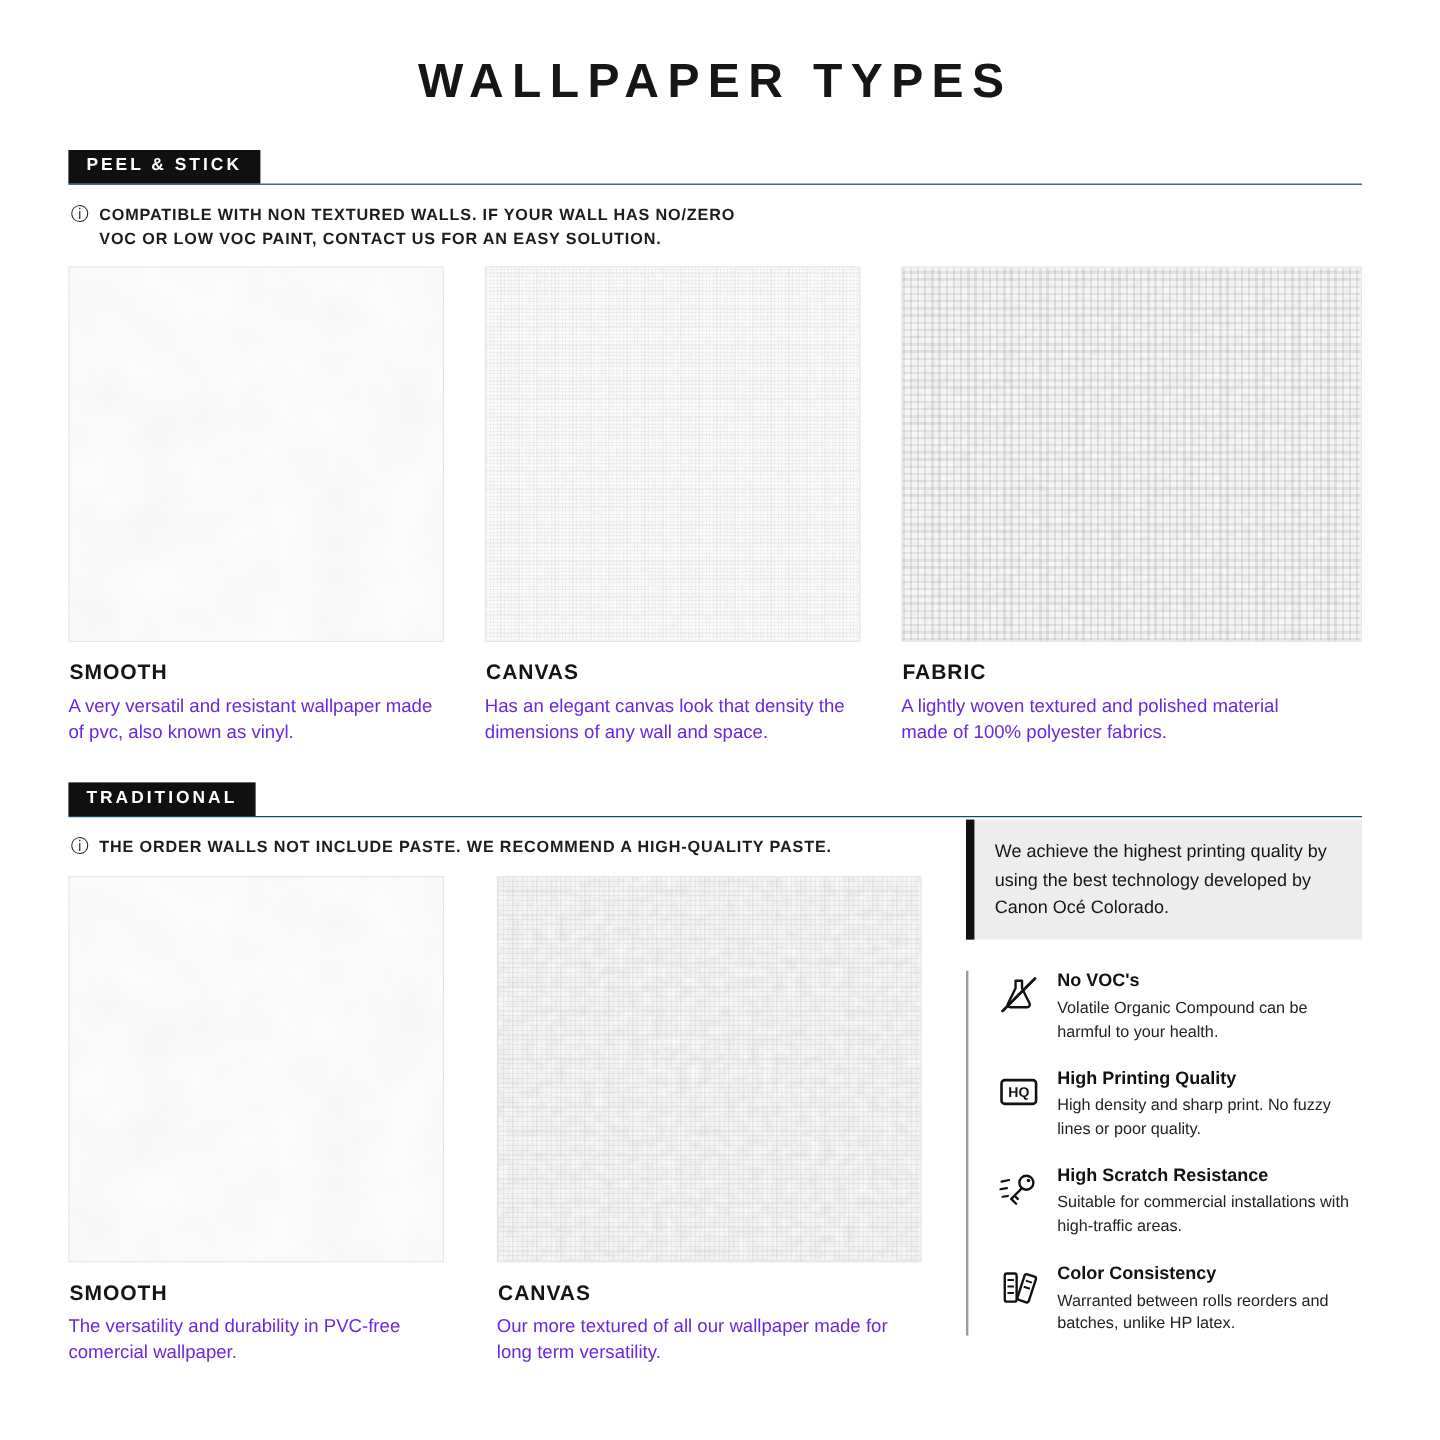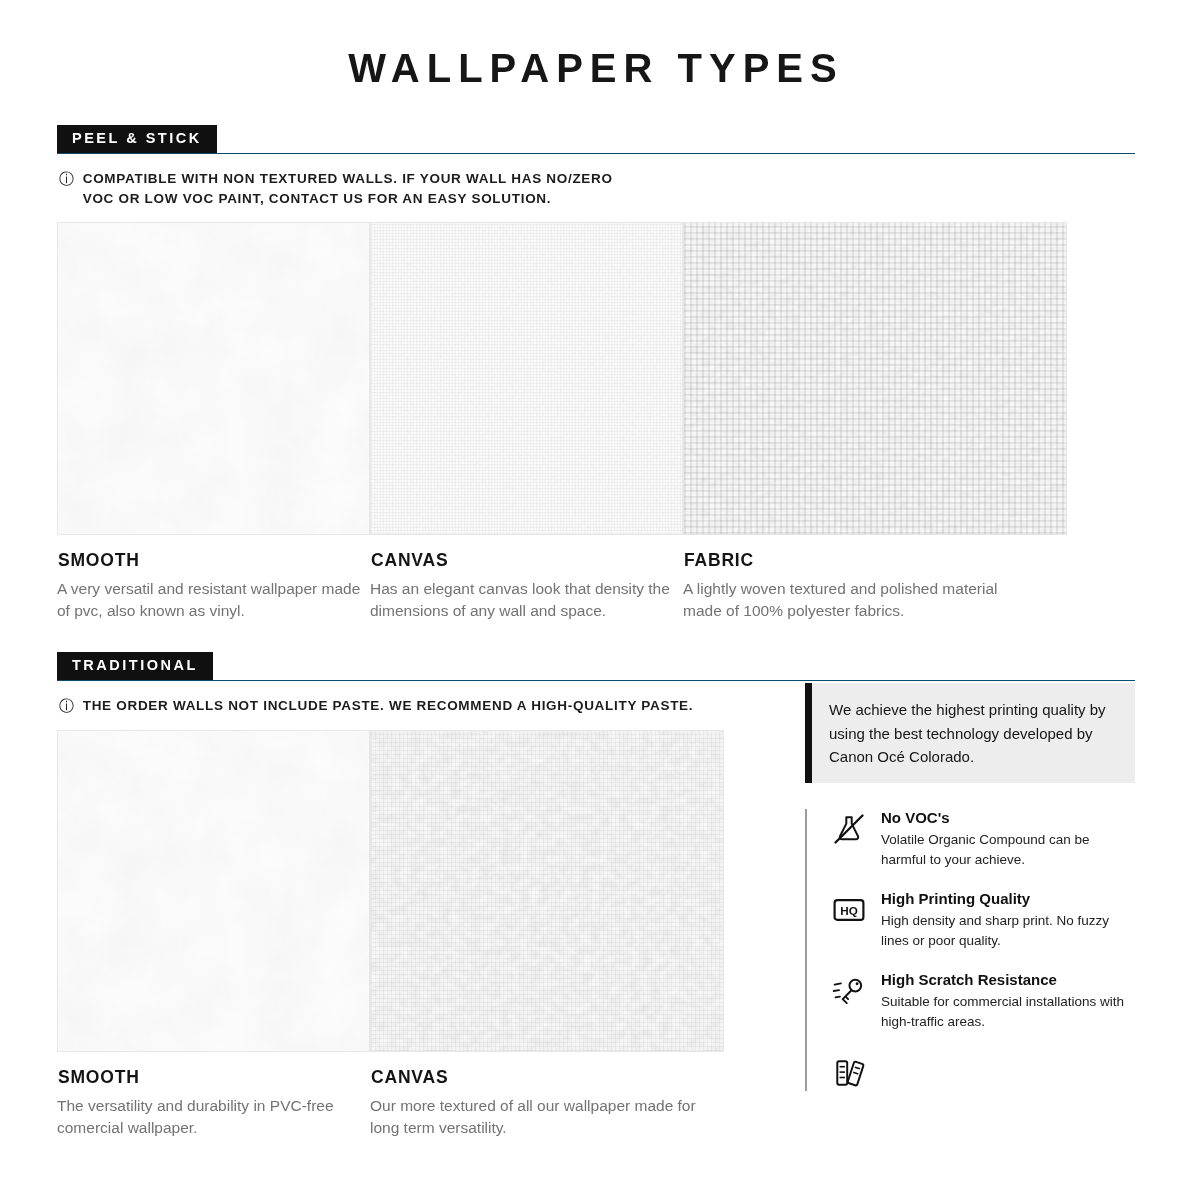--- a/index.html
+++ b/index.html
@@ -48,20 +48,21 @@
     letter-spacing:0.7px;
     color:#1c1c1c;
     line-height:1.5;
   }
   .note .info-glyph { font-size:15px; font-weight:400; line-height:1.35; }
   .note-text-1 { max-width:555px; }
 
   
   .swatch-row {
     display:flex;
+    justify-content:space-between;
     margin-top:10px;
   }
   .col-a { width:313px; }
   .col-b { width:313px; }
   .col-c { width:384px; }
   .col-d { width:313px; }
   .col-e { width:354px; }
 
   .swatch {
     position:relative;
@@ -94,21 +95,21 @@
   .swatch-name {
     margin:15px 0 7px 1px;
     font-size:17.5px;
     font-weight:700;
     letter-spacing:0.8px;
     color:#141414;
   }
   .swatch-desc {
     font-size:15.5px;
     line-height:1.42;
-    color:#737373;
+    color:#6d28d9;
     max-width:330px;
   }
 
   .section-peel { margin-bottom:30px; }
 
   
   .trad-body { display:flex; justify-content:space-between; }
   .trad-left { width:711px; }
   .right-col { width:330px; margin-top:2px; }
 
@@ -289,21 +290,21 @@
 
         <div class="features">
 
           <div class="feature">
             <svg class="feature-icon" viewBox="0 0 40 40">
               <path d="M17 7 h6 v7 l7 14 a2.5 2.5 0 0 1 -2.3 3.5 h-15.4 a2.5 2.5 0 0 1 -2.3 -3.5 l7 -14 z" fill="none" stroke="#111" stroke-width="2.2" stroke-linejoin="round"></path>
               <line x1="5" y1="35" x2="35" y2="5" stroke="#111" stroke-width="2.6" stroke-linecap="round"></line>
             </svg>
             <div>
               <div class="feature-title">No VOC's</div>
-              <div class="feature-desc">Volatile Organic Compound can be harmful to your achieve.</div>
+              <div class="feature-desc">Volatile Organic Compound can be harmful to your health.</div>
             </div>
           </div>
 
           <div class="feature">
             <svg class="feature-icon" viewBox="0 0 40 40">
               <rect x="4" y="9" width="32" height="22" rx="3" fill="none" stroke="#111" stroke-width="2.4"></rect>
               <text x="20" y="25" text-anchor="middle" font-family="Liberation Sans, sans-serif" font-size="13" font-weight="bold" fill="#111">HQ</text>
             </svg>
             <div>
               <div class="feature-title">High Printing Quality</div>
@@ -331,20 +332,24 @@
               <rect x="7" y="7" width="11" height="26" rx="2" fill="none" stroke="#111" stroke-width="2.2"></rect>
               <line x1="9.5" y1="13" x2="15.5" y2="13" stroke="#111" stroke-width="1.8"></line>
               <line x1="9.5" y1="19" x2="15.5" y2="19" stroke="#111" stroke-width="1.8"></line>
               <line x1="9.5" y1="25" x2="15.5" y2="25" stroke="#111" stroke-width="1.8"></line>
               <g transform="rotate(18 27 20)">
                 <rect x="22" y="8" width="11" height="25" rx="2" fill="none" stroke="#111" stroke-width="2.2"></rect>
                 <line x1="24.5" y1="14" x2="30.5" y2="14" stroke="#111" stroke-width="1.8"></line>
                 <line x1="24.5" y1="20" x2="30.5" y2="20" stroke="#111" stroke-width="1.8"></line>
               </g>
             </svg>
+            <div>
+              <div class="feature-title">Color Consistency</div>
+              <div class="feature-desc">Warranted between rolls reorders and batches, unlike HP latex.</div>
+            </div>
           </div>
 
         </div>
       </aside>
 
     </div>
   </section>
 
 </div>
 

